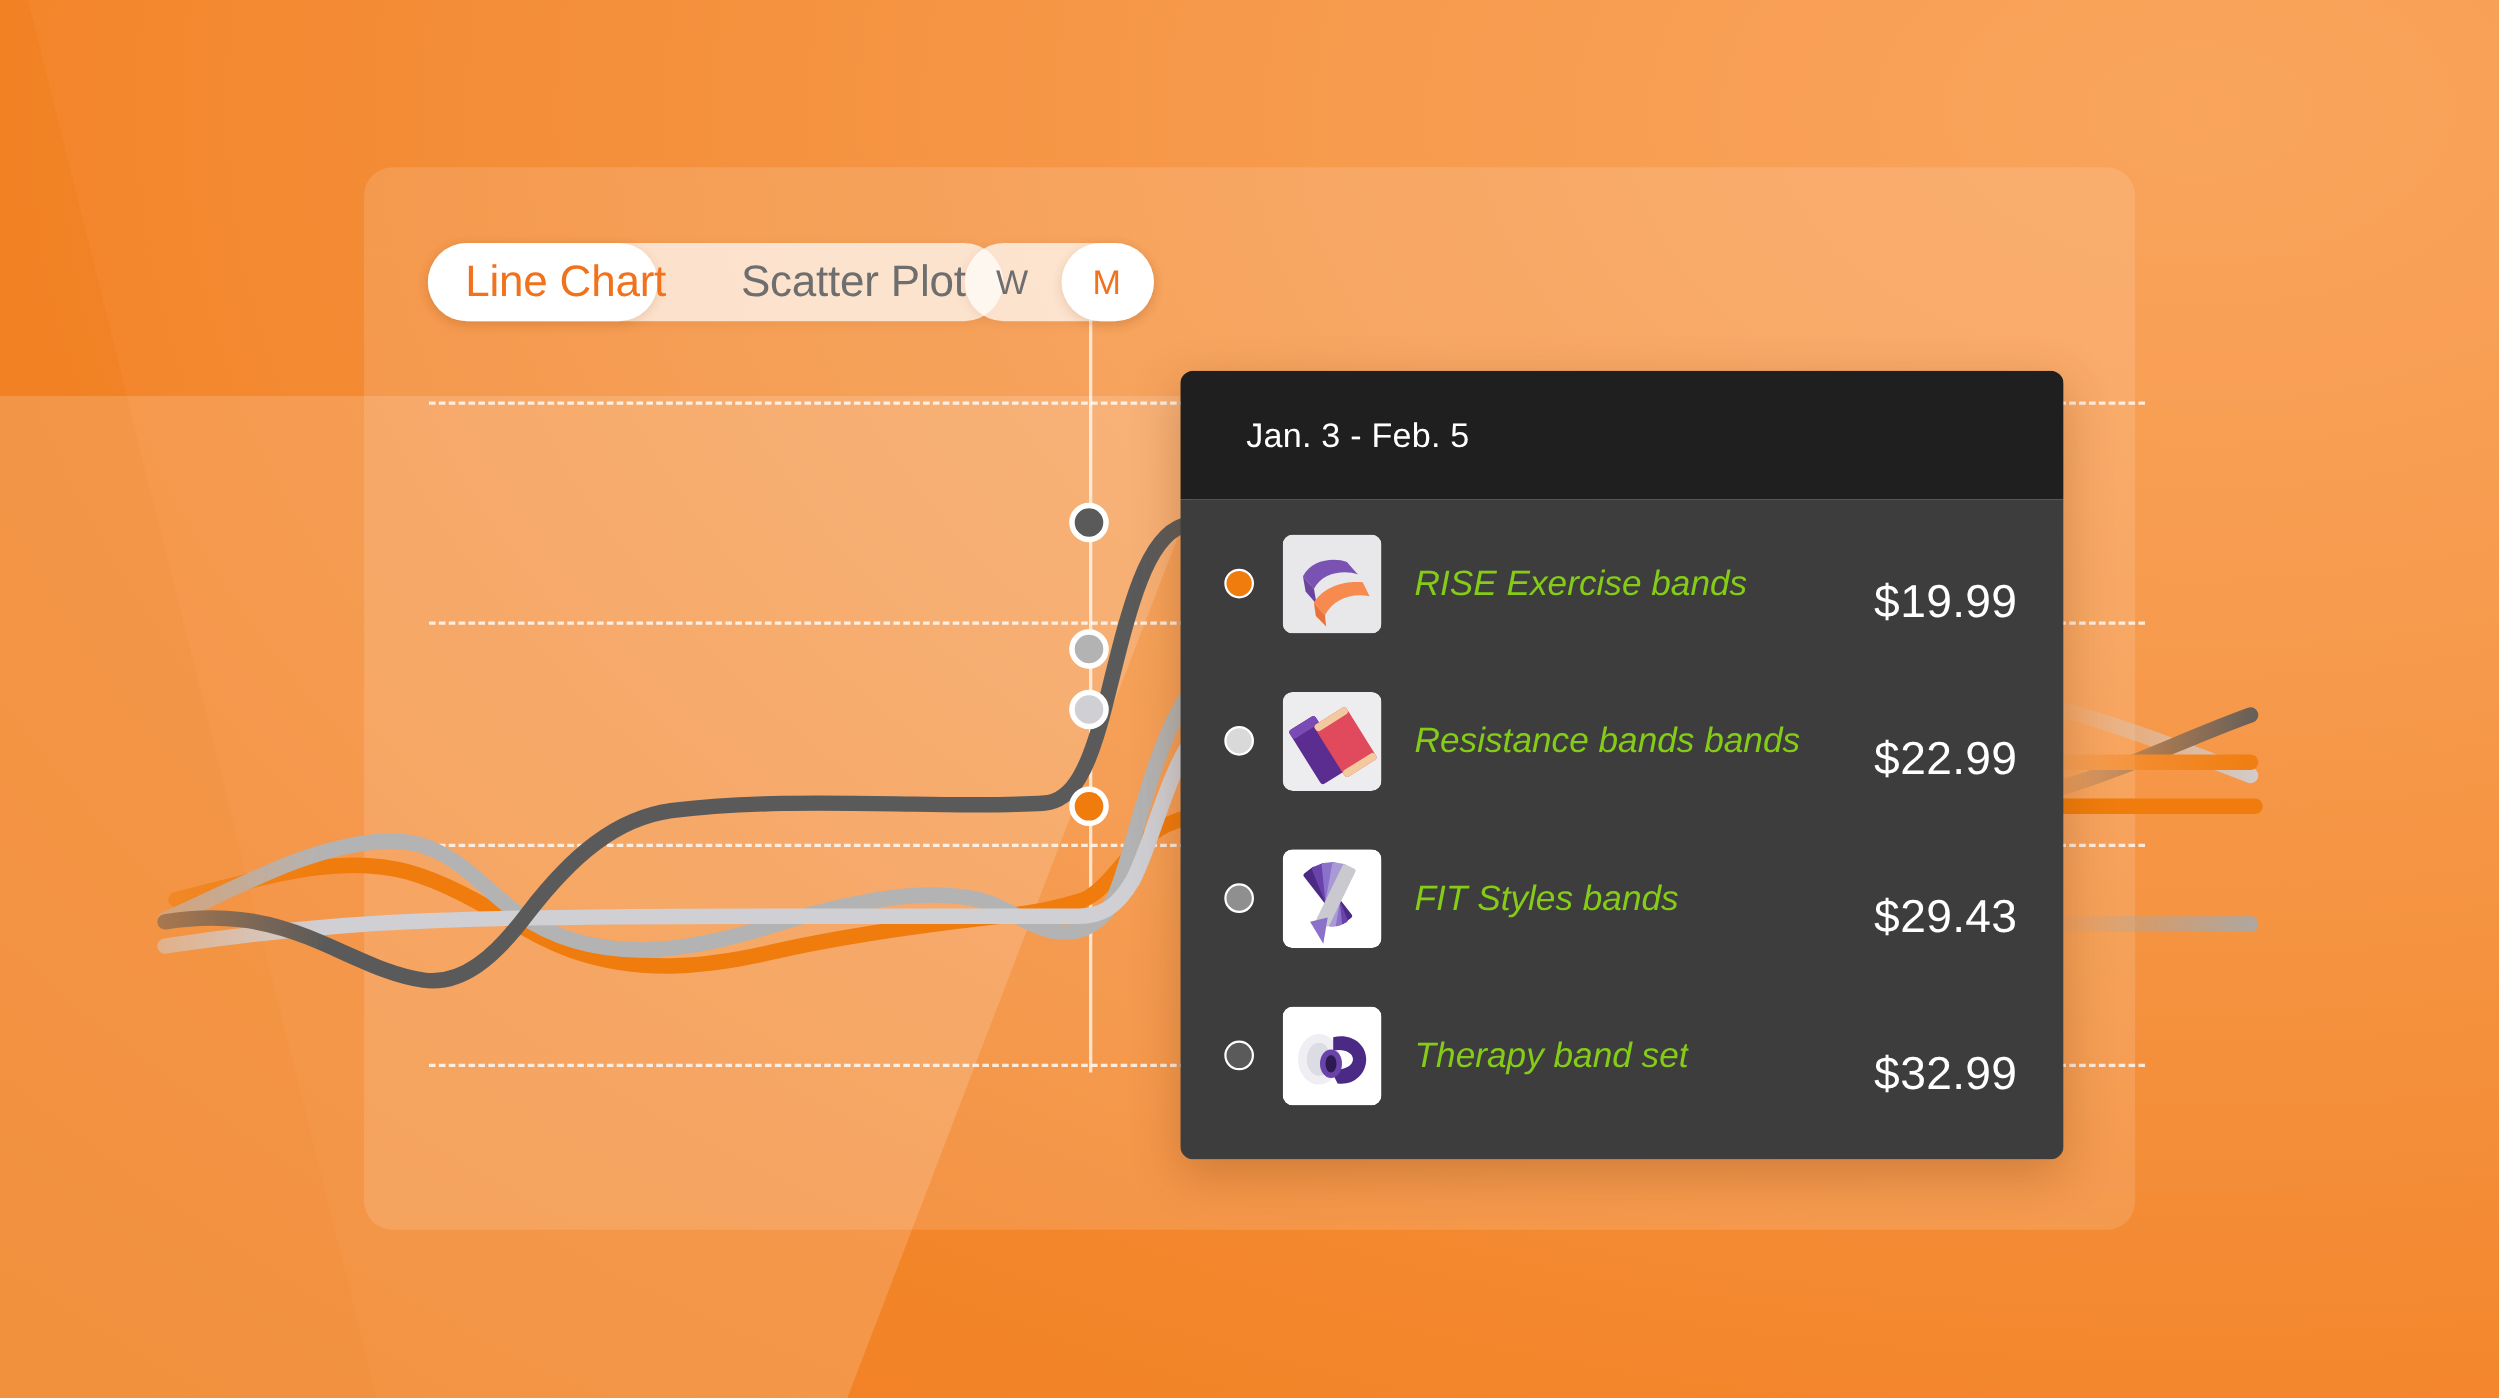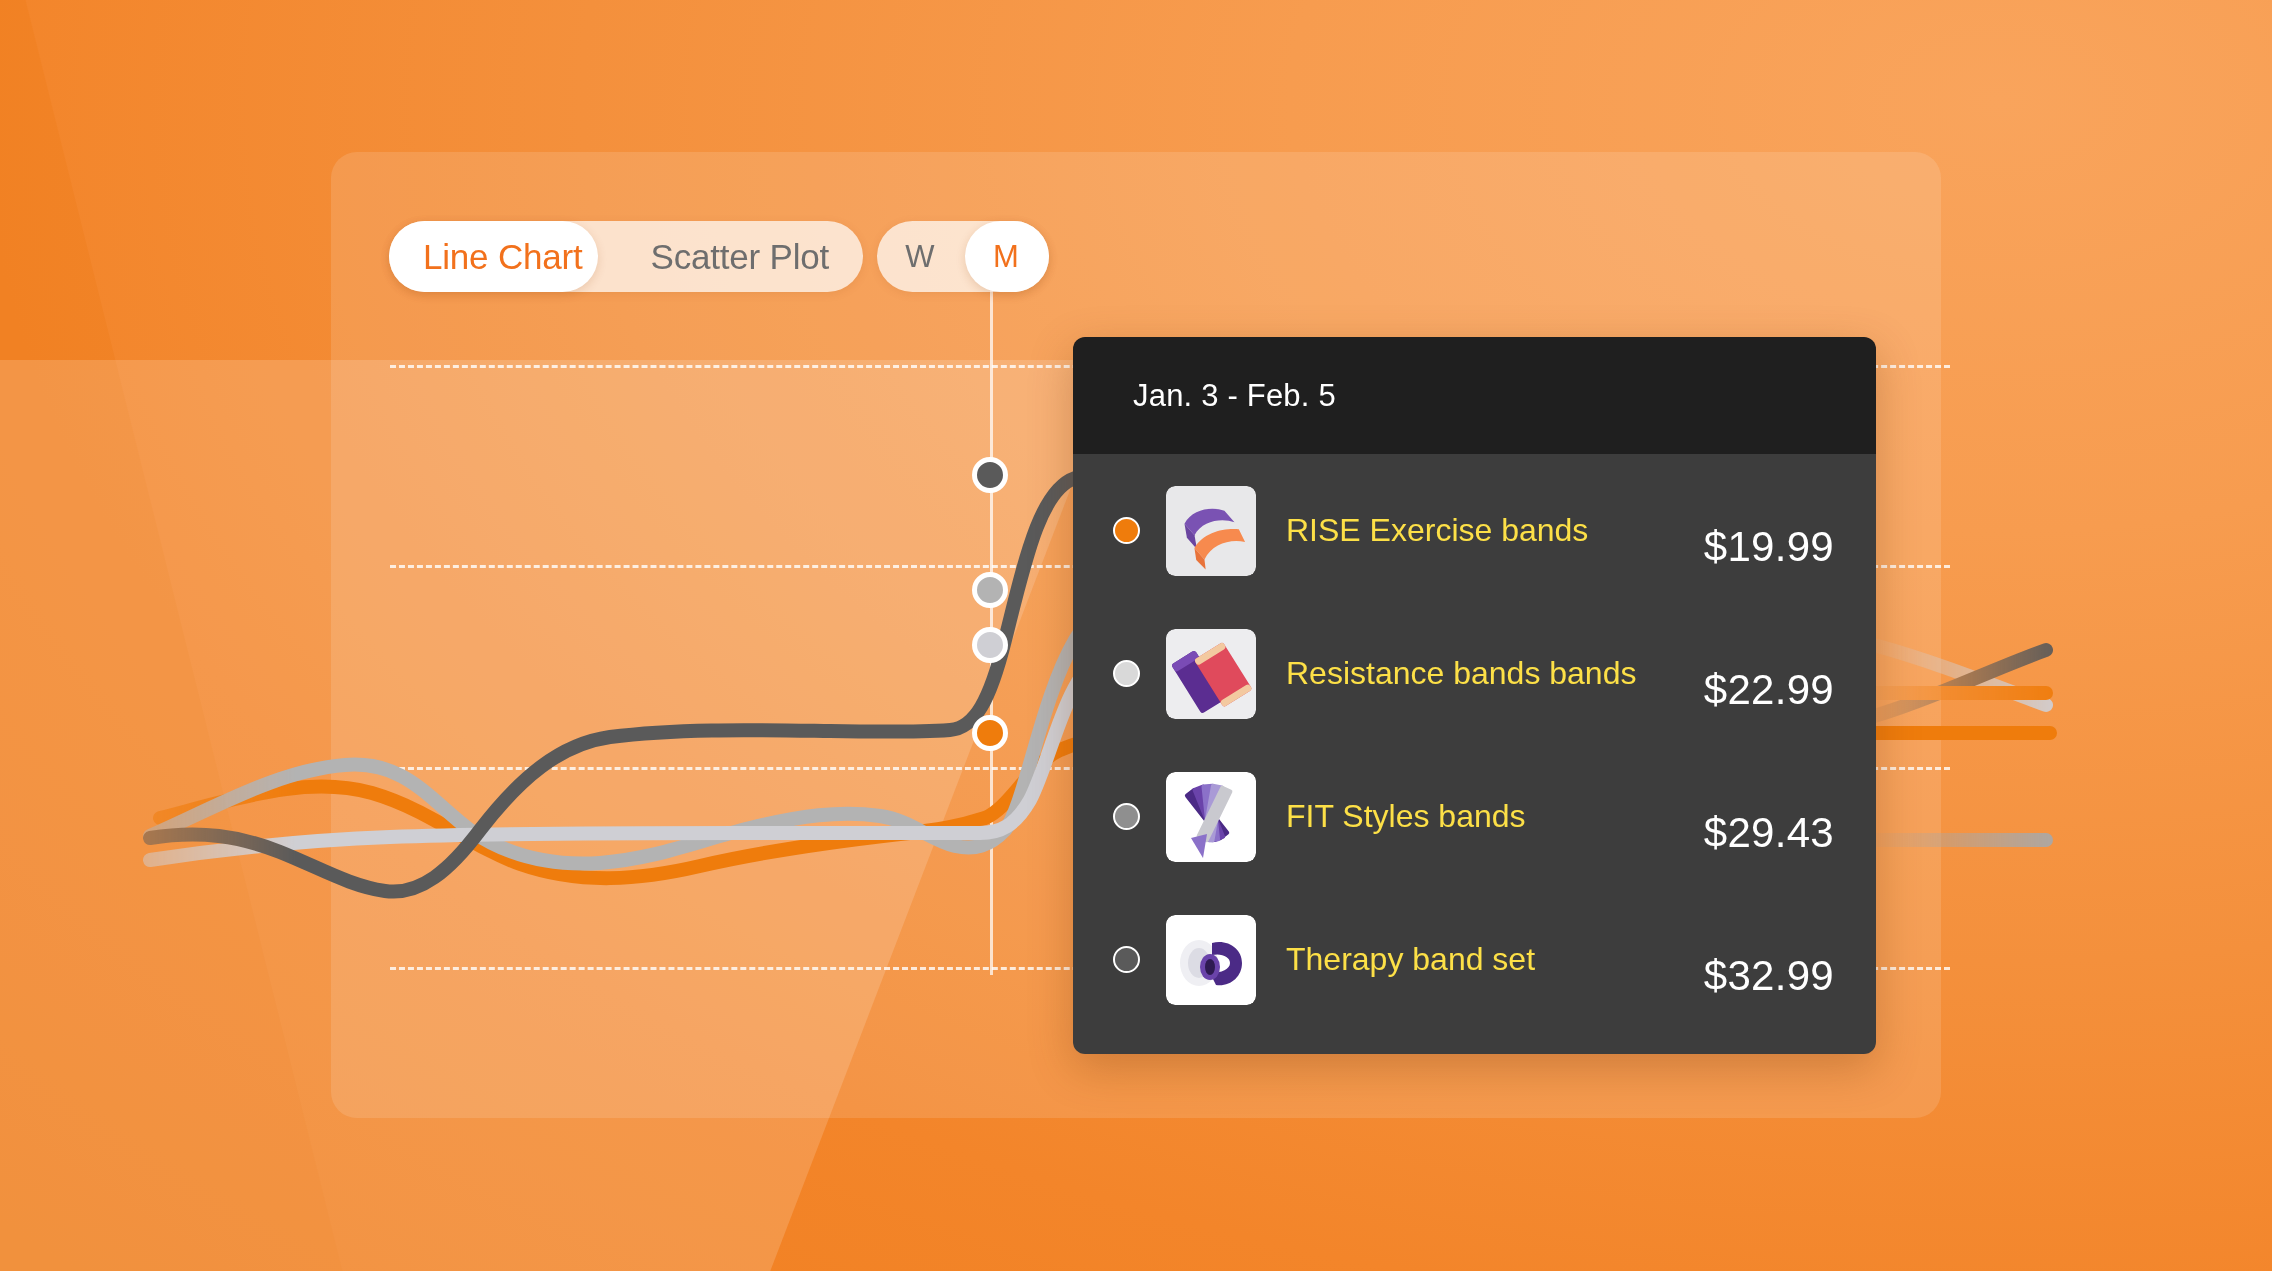--- a/index.html
+++ b/index.html
@@ -61,21 +61,21 @@
   #seg-chart-type {
     position:absolute; left:389px; top:221px; height:71px;
     display:flex; align-items:center;
     background:rgba(255,255,255,0.70);
     border-radius:36px;
     box-shadow:0 2px 10px rgba(140,60,10,0.10);
   }
   .seg-opt {
     position:relative; z-index:2;
     height:71px; display:flex; align-items:center; justify-content:center;
-    font-size:35px; letter-spacing:-0.2px;
+    font-size:40px; letter-spacing:-0.2px;
     padding:0 34px;
     color:#6e6e6e;
     cursor:pointer; user-select:none;
   }
   .seg-opt.active { color:#f2711c; }
   #seg-chart-type .pill {
     position:absolute; left:0; top:0; width:216px; height:71px;
     background:#ffffff; border-radius:36px;
     box-shadow:0 3px 10px rgba(150,70,15,0.16);
     z-index:1;
@@ -121,22 +121,22 @@
   .dot {
     width:27px; height:27px; border-radius:50%; flex:0 0 auto;
     border:2px solid #ffffff;
   }
   .thumb {
     width:90px; height:90px; border-radius:9px; margin-left:26px;
     flex:0 0 auto; overflow:hidden; position:relative;
   }
   .thumb svg { display:block; width:90px; height:90px; }
   .tname {
-    margin-left:30px; color:#fde047; font-size:32px;
-    white-space:nowrap; overflow:hidden;
+    margin-left:30px; color:#84cc16; font-size:32px;
+    white-space:nowrap; overflow:hidden;font-style:italic;
   }
   .tprice {
     margin-left:auto; margin-right:42px;
     color:#ffffff; font-size:42px; letter-spacing:0.3px;margin-top:32px;
   }
 </style>
 </head>
 <body>
 
 <div id="stage">

